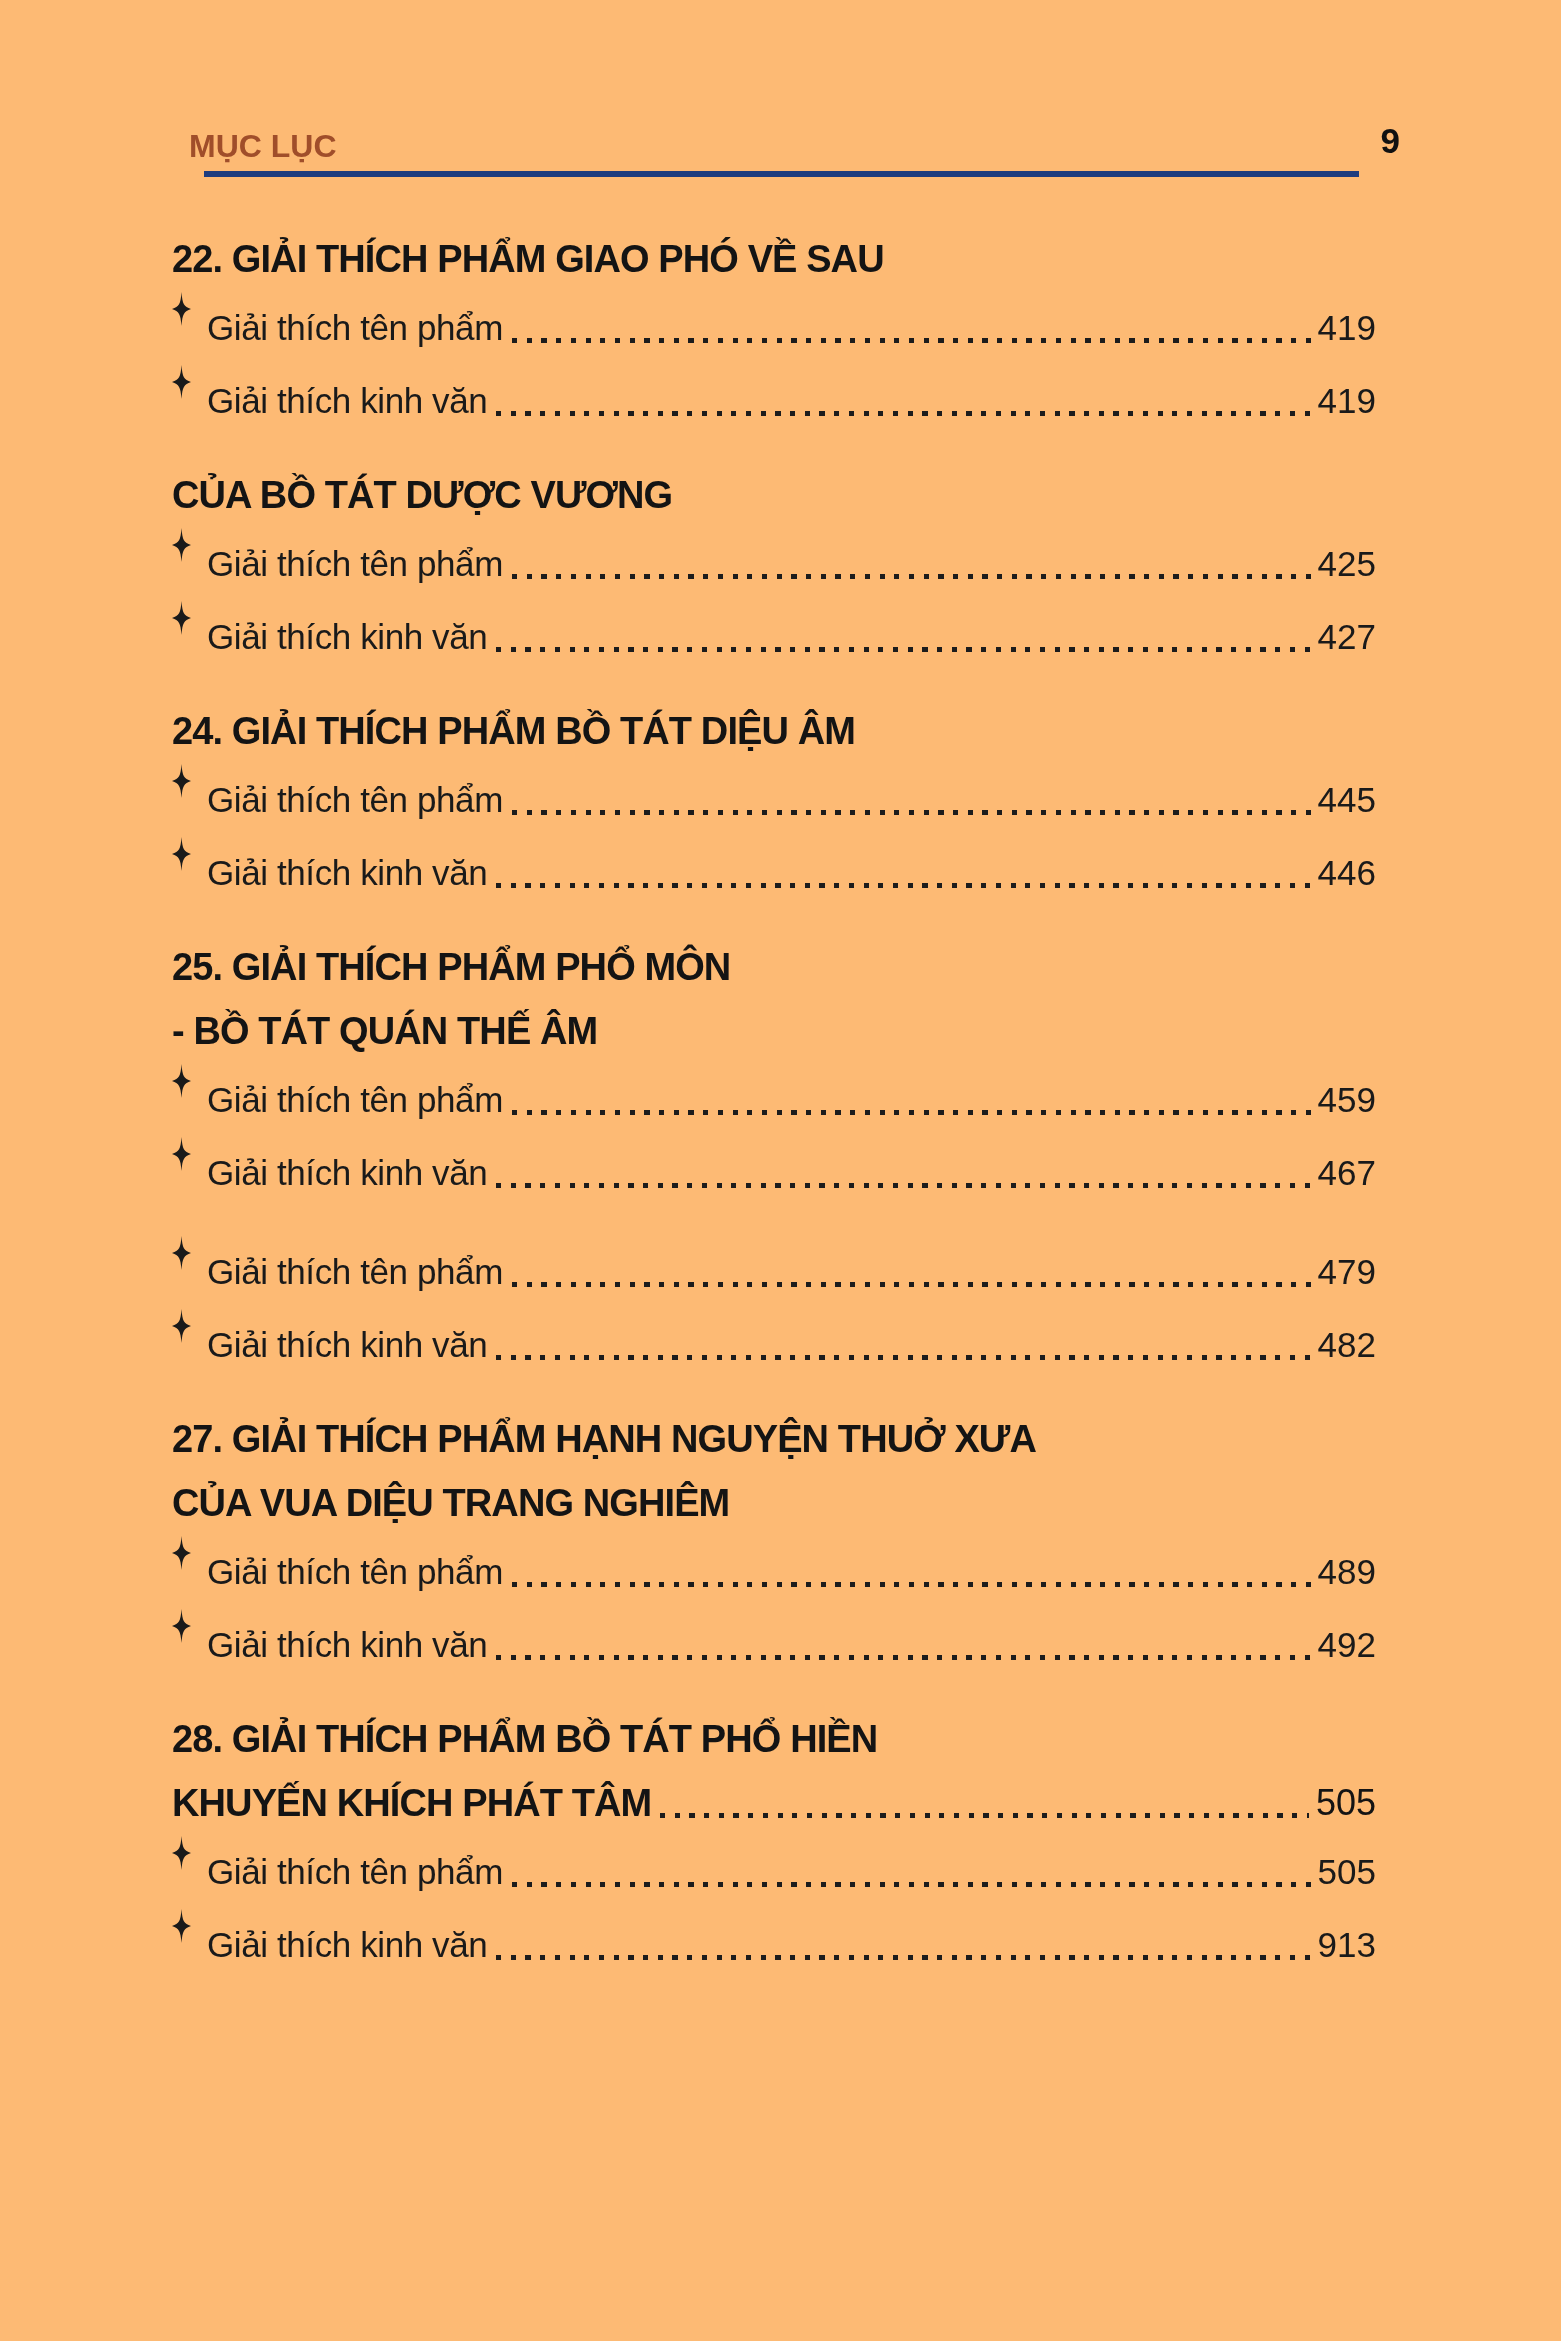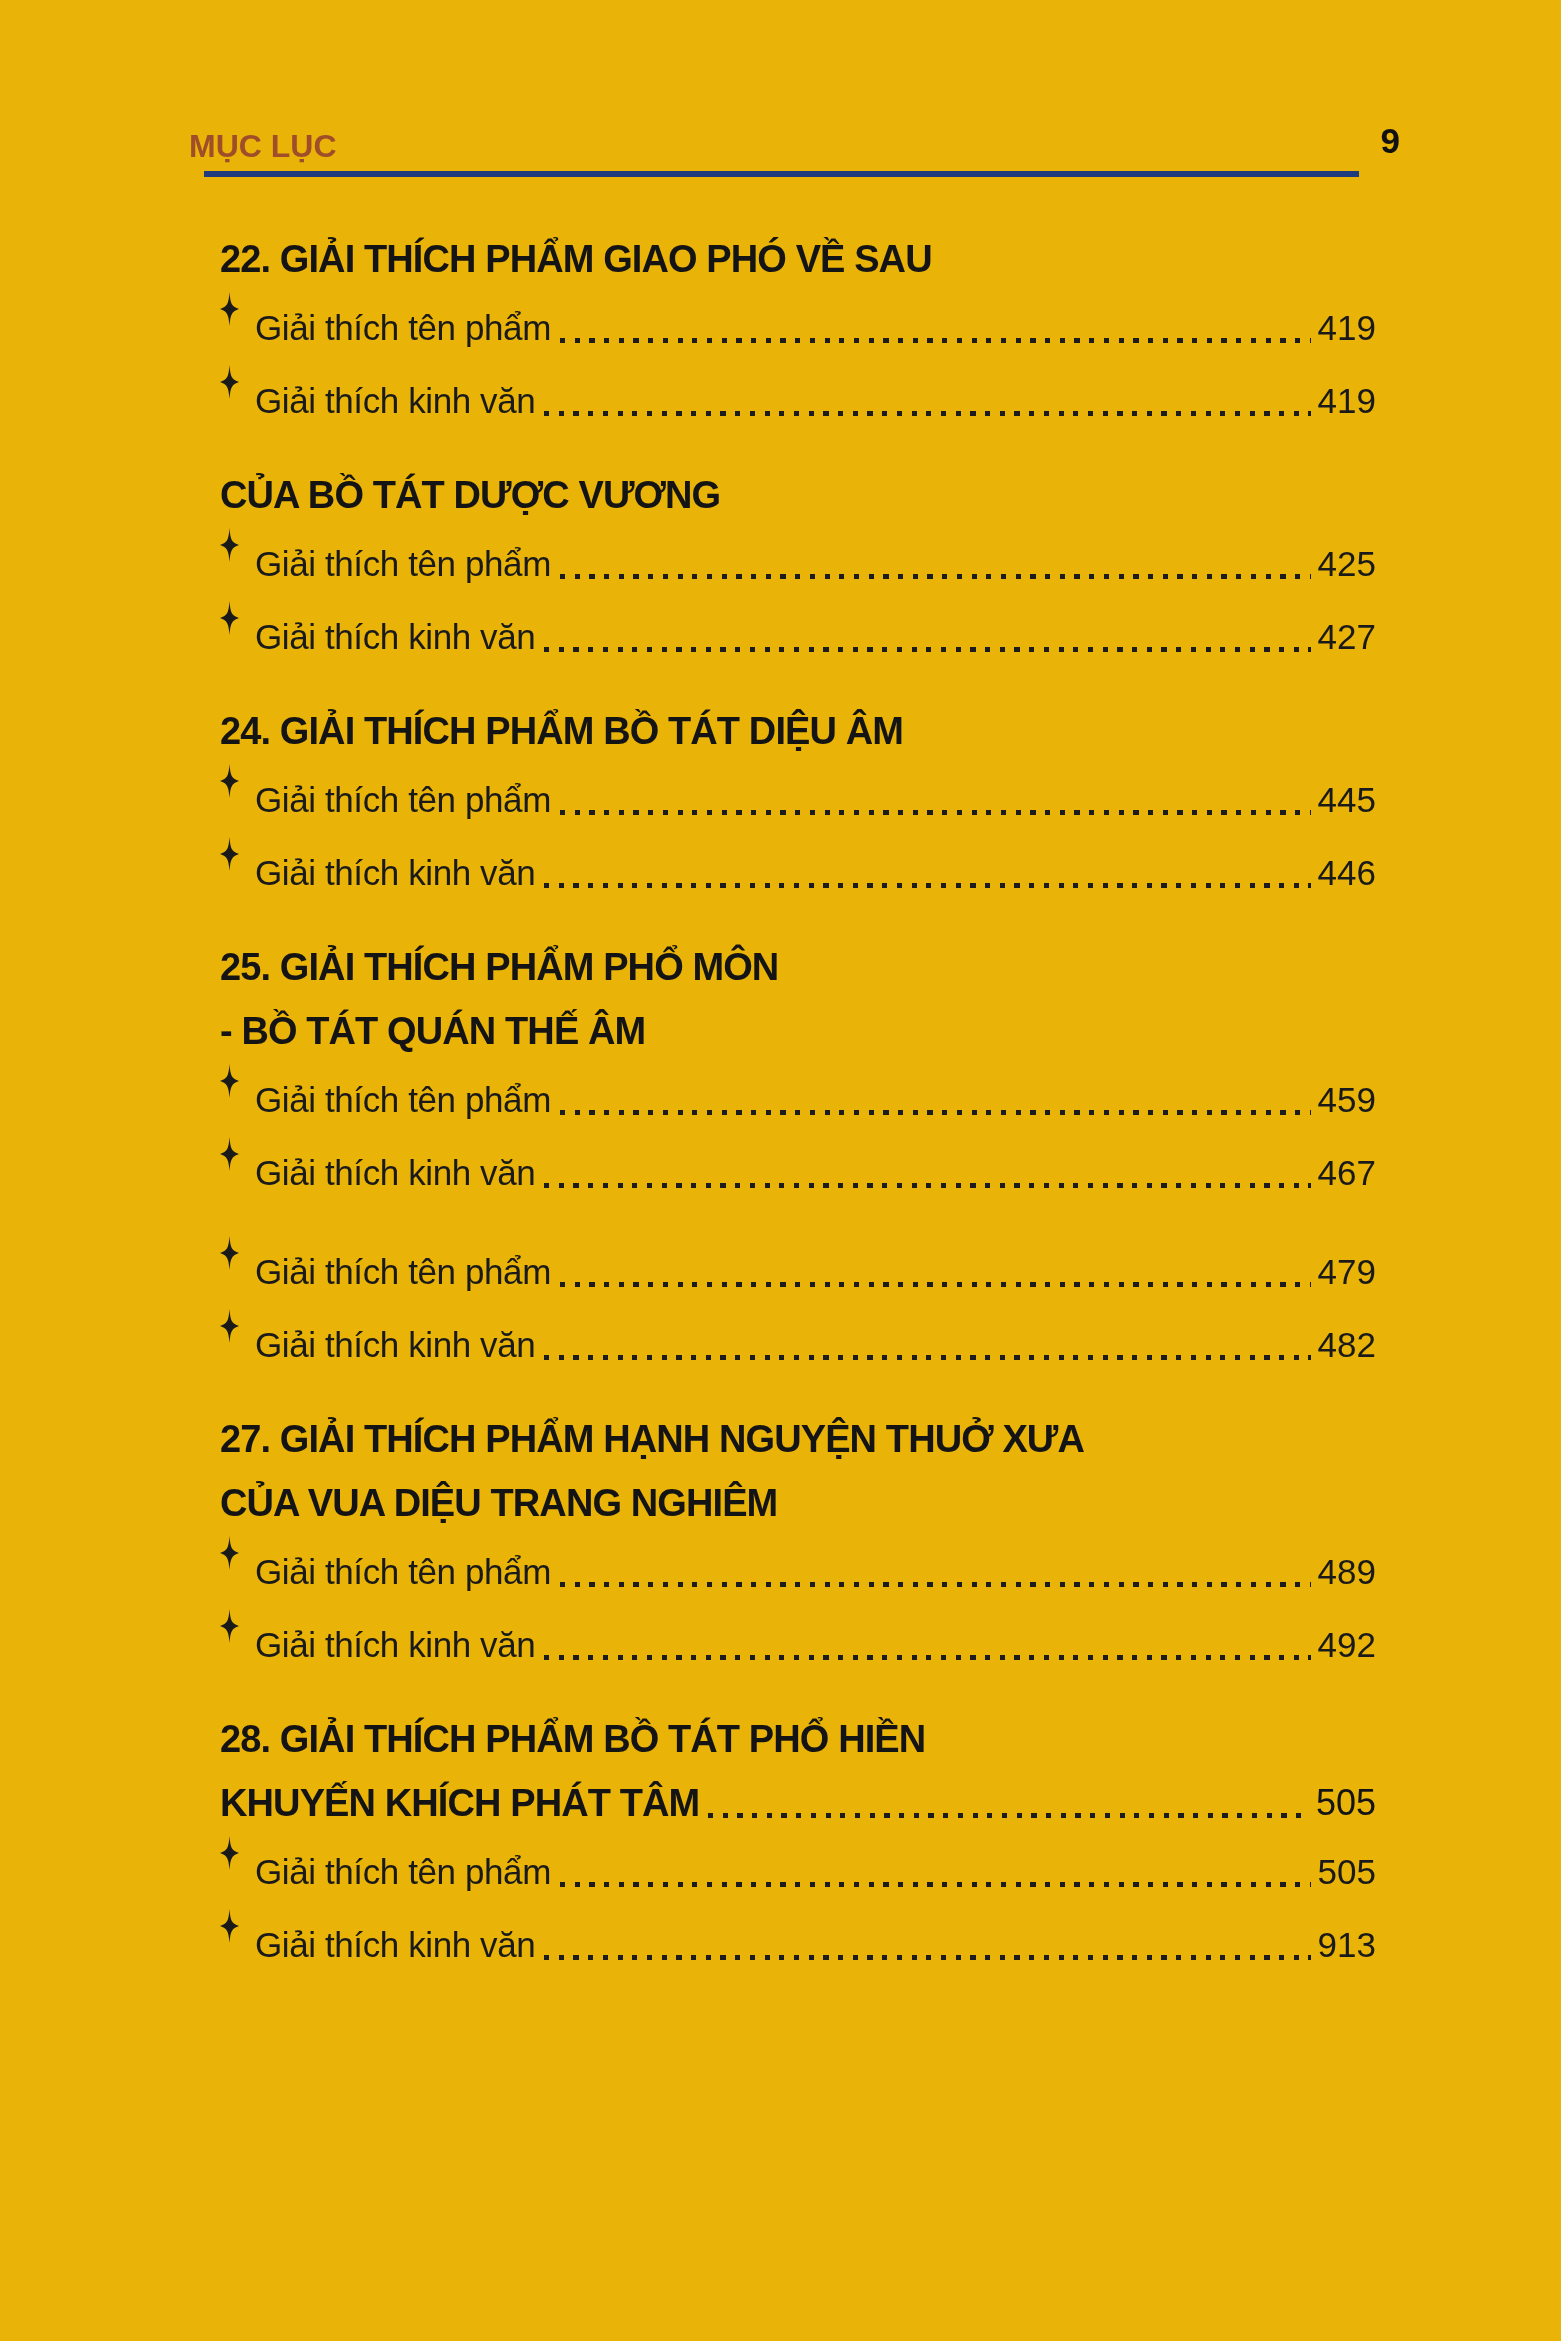--- a/index.html
+++ b/index.html
@@ -1,20 +1,20 @@
 <!DOCTYPE html>
 <html style="font-size:14px"><head>
 <meta charset="utf-8">
 <style>
   html,body { margin:0; padding:0; background:#e8e8e8; }
   .page {
     position:relative;
     width:1561px; height:2342px;
     margin:0 auto;
-    background:#eab308;
+    background:#fdba74;
     font-family:"Liberation Sans","DejaVu Sans",sans-serif;
     color:#1a1a1a;
     overflow:hidden;
   }
   
   .hdr-title {
     position:absolute; left:189px; top:128px;
     font-size:32px; font-weight:bold; letter-spacing:0px;
     color:#a04e2a;
   }
@@ -25,21 +25,21 @@
   .hdr-rule {
     position:absolute; left:204px; top:171px;
     width:1155px; height:6px;
     background:#1e3c7e;
   }
   
   .toc {
     position:absolute; left:172px; top:227px;
     width:1204px;
   }
-  .entry { margin-bottom:26px;margin-left:48px; }
+  .entry { margin-bottom:26px; }
   .h-line {
     display:flex; align-items:stretch;
     margin:0; padding:0;
     font-size:38px; font-weight:bold; letter-spacing:-0.9px;
     line-height:64px; color:#141414;
     white-space:nowrap;
   }
   .item {
     display:flex; align-items:flex-start;
     font-size:35px; letter-spacing:-0.4px;

